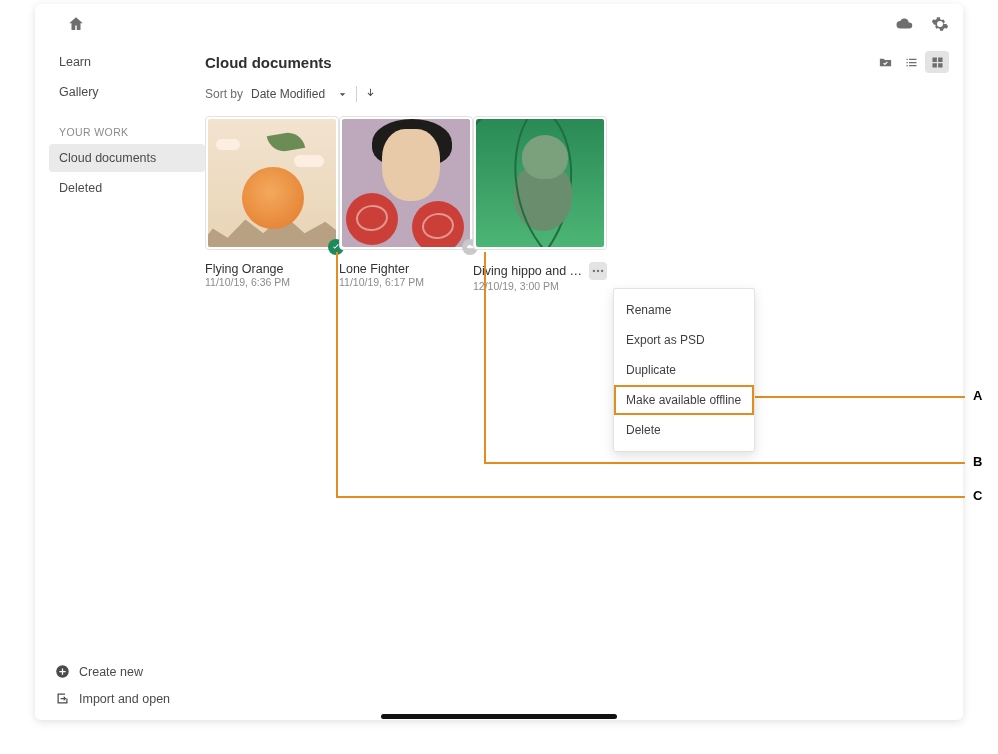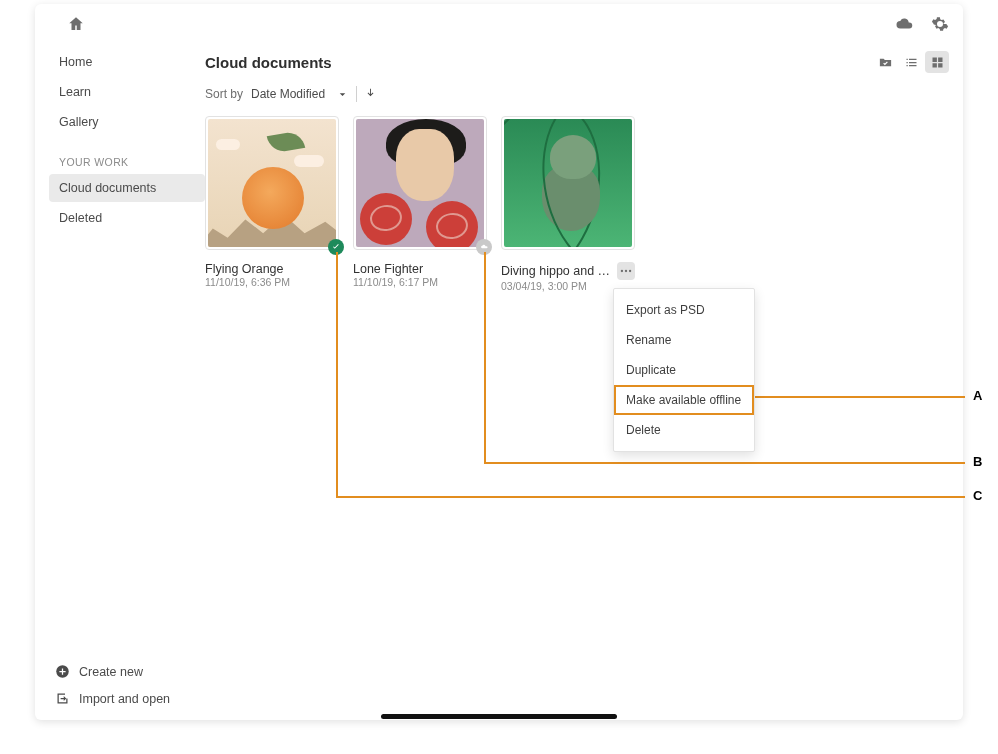--- a/index.html
+++ b/index.html
@@ -84,21 +84,21 @@
   }
   .view-btn svg { width:15px; height:15px; fill:#6e6e6e; }
   .view-btn.active { background:#e3e3e3; }
 
   .sort-row { display:flex; align-items:center; gap:8px; margin-top:10px; font-size:12px; color:#4b4b4b; }
   .sort-row .sortlabel { color:#6e6e6e; }
   .sort-row .sortval { display:flex; align-items:center; gap:12px; cursor:pointer; }
   .sort-row .divider { width:1px; height:16px; background:#d0d0d0; }
   .sort-row svg { width:11px; height:11px; fill:#4b4b4b; }
 
-  .grid { display:flex; gap:14px; margin-top:14px; }
+  .grid { display:flex; margin-top:14px; }
 
   .card { width: 134px; }
   .thumb-wrap {
     position:relative;
     width:134px; height:134px;
     border:1px solid #e2e2e2;
     border-radius:4px;
     display:flex; align-items:center; justify-content:center;
     background:#fff;
     overflow:visible;
@@ -196,21 +196,20 @@
       <svg class="ico" viewBox="0 0 24 24">
           <path d="M12 8a4 4 0 1 0 0 8 4 4 0 0 0 0-8zm9 4a7 7 0 0 1-.1 1.2l2 1.6-2 3.4-2.4-.8a7 7 0 0 1-2 1.2l-.4 2.5h-4l-.4-2.5a7 7 0 0 1-2-1.2l-2.4.8-2-3.4 2-1.6A7 7 0 0 1 3 12a7 7 0 0 1 .1-1.2l-2-1.6 2-3.4 2.4.8a7 7 0 0 1 2-1.2L7.9 3h4l.4 2.5a7 7 0 0 1 2 1.2l2.4-.8 2 3.4-2 1.6c.1.4.1.8.1 1.1z"></path>
         </svg>
     </span>
   </div>
 
   <div class="body">
 
     <nav class="sidebar">
       <div class="nav-list">
-        <div class="nav-item">Home</div>
         <div class="nav-item">Learn</div>
         <div class="nav-item">Gallery</div>
       </div>
       <div class="section-head">YOUR WORK</div>
       <div class="nav-list">
         <div class="nav-item active">Cloud documents</div>
         <div class="nav-item">Deleted</div>
       </div>
 
       <div class="bottom">
@@ -323,30 +322,30 @@
           <div class="card-title-row">
             <div class="card-title">Diving hippo and the…</div>
             <div class="dots-btn active">
               <svg viewBox="0 0 24 24">
                   <circle cx="5" cy="12" r="2"></circle>
                   <circle cx="12" cy="12" r="2"></circle>
                   <circle cx="19" cy="12" r="2"></circle>
                 </svg>
             </div>
           </div>
-          <div class="card-date">03/04/19, 3:00 PM</div>
+          <div class="card-date">12/10/19, 3:00 PM</div>
         </div>
 
       </div>
     </section>
   </div>
 
   <div class="ctx-menu">
+    <div class="ctx-item">Rename</div>
     <div class="ctx-item">Export as PSD</div>
-    <div class="ctx-item">Rename</div>
     <div class="ctx-item">Duplicate</div>
     <div class="ctx-item hl">Make available offline</div>
     <div class="ctx-item">Delete</div>
   </div>
 
   <div class="line" style="left:720px; top:392px; width:210px; height:2px;"></div>
   <div class="ann-label" style="left:938px; top:384px;">A</div>
 
   <div class="line" style="left:449px; top:248px; width:2px; height:210px;"></div>
   <div class="line" style="left:449px; top:458px; width:481px; height:2px;"></div>

